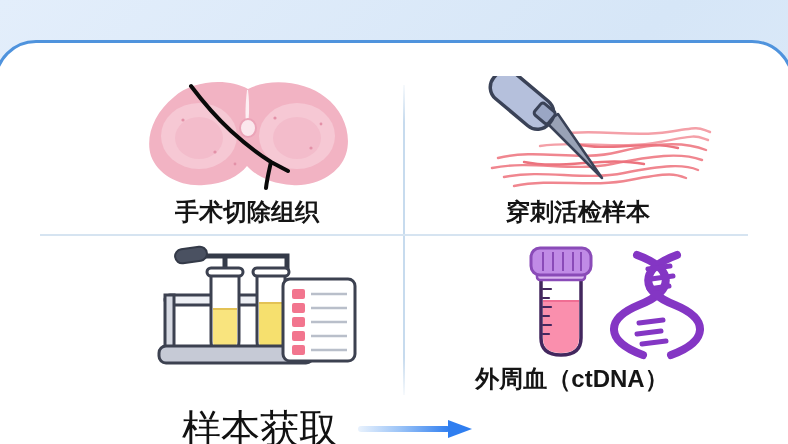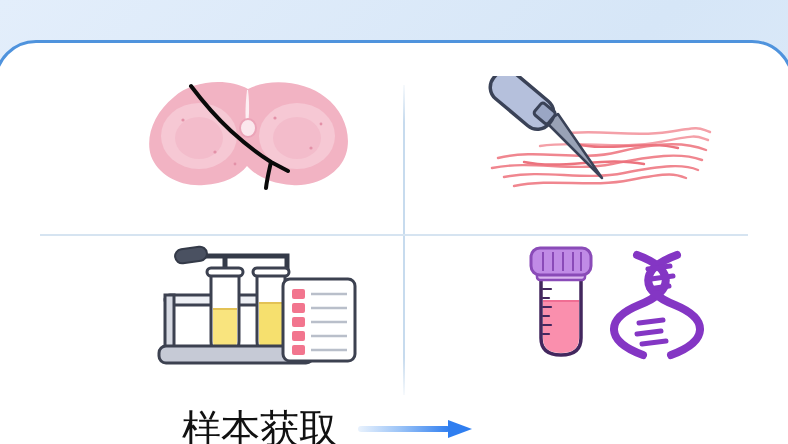--- a/index.html
+++ b/index.html
@@ -58,38 +58,40 @@
       <ellipse cx="113" cy="52" rx="8" ry="9" fill="#fbe7ed" stroke="#eba4b8" stroke-width="2"></ellipse>
       <circle cx="48" cy="44" r="1.6" fill="#e391a8"></circle>
         <circle cx="80" cy="76" r="1.6" fill="#e391a8"></circle>
       <circle cx="140" cy="42" r="1.6" fill="#e391a8"></circle>
         <circle cx="176" cy="72" r="1.6" fill="#e391a8"></circle>
       <circle cx="100" cy="88" r="1.4" fill="#e391a8"></circle>
         <circle cx="186" cy="48" r="1.4" fill="#e391a8"></circle>
       <path d="M56,10 C68,26 82,42 96,55 C108,66 122,77 136,86 L153,95 M136,86 C134,95 132,103 131,112" fill="none" stroke="#0a0a0a" stroke-width="4" stroke-linecap="round" stroke-linejoin="round"></path>
     </svg>
   </div>
+  <div class="sample-label" style="left:147px; top:196px; width:200px;">手术切除组织</div>
 
   <div class="illus" style="left:480px; top:76px; width:235px; height:120px;">
     <svg viewBox="0 0 235 120">
       <g fill="none" stroke="#f0868f" stroke-width="2.4" stroke-linecap="round">
         <path d="M18,82 C58,72 98,86 138,76 S 206,66 226,74"></path>
         <path d="M12,92 C52,84 92,96 132,88 S 200,76 222,84"></path>
         <path d="M24,101 C64,93 104,105 144,97 S 204,88 218,94"></path>
         <path d="M34,110 C74,102 110,112 150,104 S 196,98 206,102"></path>
         <path d="M60,70 C100,64 140,74 180,66 S 216,60 228,64" stroke="#f4a0a8"></path>
         <path d="M80,58 C116,52 152,62 188,56 S 218,52 230,56" stroke="#f4a0a8"></path>
         <path d="M44,86 C84,94 124,80 164,88" stroke="#ec737e"></path>
         <path d="M96,68 C130,76 164,64 198,72" stroke="#ec737e"></path>
       </g>
       <polygon points="66,46 78,38 122,102" fill="#99a2b6" stroke="#3a4257" stroke-width="2.5" stroke-linejoin="round"></polygon>
       <rect x="6" y="8" width="72" height="32" rx="15" transform="rotate(40 42 24)" fill="#b5c0dc" stroke="#3a4257" stroke-width="3.5"></rect>
       <rect x="56" y="30" width="18" height="15" rx="3" transform="rotate(40 65 37)" fill="#9aa6c4" stroke="#3a4257" stroke-width="3"></rect>
     </svg>
   </div>
+  <div class="sample-label" style="left:478px; top:196px; width:200px;">穿刺活检样本</div>
 
   <div class="illus" style="left:155px; top:243px; width:210px; height:122px;">
     <svg viewBox="0 0 210 122">
       <path d="M50,13 L132,13 L132,30 M70,13 L70,28" fill="none" stroke="#343a48" stroke-width="5" stroke-linecap="round"></path>
       <rect x="20" y="5" width="32" height="14" rx="7" transform="rotate(-8 36 12)" fill="#4a5161" stroke="#343a48" stroke-width="2"></rect>
       <rect x="10" y="52" width="140" height="10" rx="5" fill="#eef0f5" stroke="#3c4150" stroke-width="3"></rect>
       <rect x="10" y="52" width="9" height="56" fill="#d7dae3" stroke="#3c4150" stroke-width="3"></rect>
       <rect x="141" y="52" width="9" height="56" fill="#d7dae3" stroke="#3c4150" stroke-width="3"></rect>
       <path d="M56,30 H84 V98 Q84,112 70,112 Q56,112 56,98 Z" fill="#ffffff" stroke="#3c4150" stroke-width="3"></path>
       <path d="M58,66 H82 V97 Q82,110 70,110 Q58,110 58,97 Z" fill="#f9e47e"></path>
@@ -145,20 +147,21 @@
       <g stroke="#8436c4" stroke-width="5" stroke-linecap="round">
         <line x1="143" y1="26" x2="165" y2="23"></line>
         <line x1="146" y1="36" x2="168" y2="33"></line>
         <line x1="144" y1="46" x2="164" y2="43"></line>
         <line x1="134" y1="80" x2="158" y2="77"></line>
         <line x1="132" y1="91" x2="156" y2="88"></line>
         <line x1="137" y1="101" x2="161" y2="98"></line>
       </g>
     </svg>
   </div>
+  <div class="sample-label" style="left:447px; top:363px; width:250px;">外周血（ctDNA）</div>
 
   <div class="process-label" style="left:160px; width:200px;">样本获取</div>
   <div class="process-arrow">
     <svg viewBox="0 0 114 18">
       <defs>
         <linearGradient id="ag" x1="0" y1="0" x2="1" y2="0">
           <stop offset="0" stop-color="#e9f2fd"></stop>
           <stop offset="0.45" stop-color="#9cc4f7"></stop>
           <stop offset="1" stop-color="#2f7ef0"></stop>
         </linearGradient>

